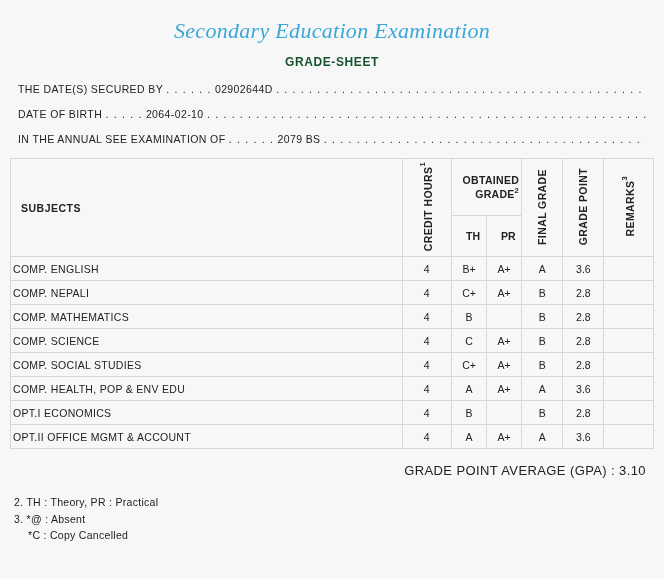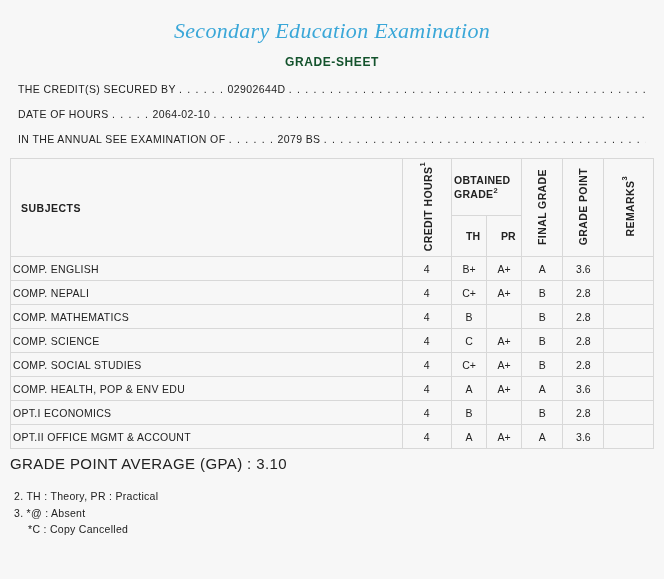--- a/index.html
+++ b/index.html
@@ -88,21 +88,21 @@
     display: inline-block;
     letter-spacing: 0.4px;
     line-height: 1.15;
     text-align: center;
   }
   th.vcol {
     height: 68px;
     text-align: center;
   }
   th.obt-head {
-    text-align: left;
+    text-align: right;
     padding: 2px;
     letter-spacing: 0.3px;
     line-height: 1.2;
     height: 40px;
   }
   th.obt-sub {
     text-align: center;
     height: 26px;
     font-weight: bold;
   }
@@ -117,23 +117,24 @@
   }
   td.c {
     text-align: center;
   }
   sup {
     font-size: 7.5px;
     vertical-align: super;
   }
 
   .gpa-line {
-    font-size: 15px;
-    letter-spacing: 0.4px;
-    margin-top: 6px;
+    text-align: right;
+    font-size: 13px;
+    letter-spacing: 0.4px;
+    margin-top: 14px;
     padding-right: 8px;
     color: #222;
   }
   .completed-line {
     text-align: right;
     font-size: 10.5px;
     letter-spacing: 0.4px;
     margin-top: 11px;
     padding-right: 8px;
     color: #222;
@@ -155,27 +156,27 @@
 </head>
 <body>
 
 <div class="sheet">
 
   <div class="title">Secondary Education Examination</div>
   <div class="subtitle">GRADE-SHEET</div>
 
   <div class="info-block">
     <div class="info-line">
-      <span>THE CREDIT(S) SECURED BY</span>
+      <span>THE DATE(S) SECURED BY</span>
       <span class="dots">. . . . . .</span>
       <span class="val">02902644D</span>
       <span class="dots">. . . . . . . . . . . . . . . . . . . . . . . . . . . . . . . . . . . . . . . . . . . . . . . . . . . . . . . . . . . . . . . . . . . . . . . . . . . . . . . . . . . .</span>
     </div>
     <div class="info-line">
-      <span>DATE OF HOURS</span>
+      <span>DATE OF BIRTH</span>
       <span class="dots">. . . . .</span>
       <span class="val">2064-02-10</span>
       <span class="dots">. . . . . . . . . . . . . . . . . . . . . . . . . . . . . . . . . . . . . . . . . . . . . . . . . . . . . . . . . . . . . . . . . . . . . . . . . . . . . . . . . . . . . . . . . . . .</span>
     </div>
     <div class="info-line">
       <span>IN THE ANNUAL SEE EXAMINATION OF</span>
       <span class="dots">. . . . . .</span>
       <span class="val">2079 BS</span>
       <span class="dots">. . . . . . . . . . . . . . . . . . . . . . . . . . . . . . . . . . . . . . . . . . . . . . . . . . . .</span>
       

